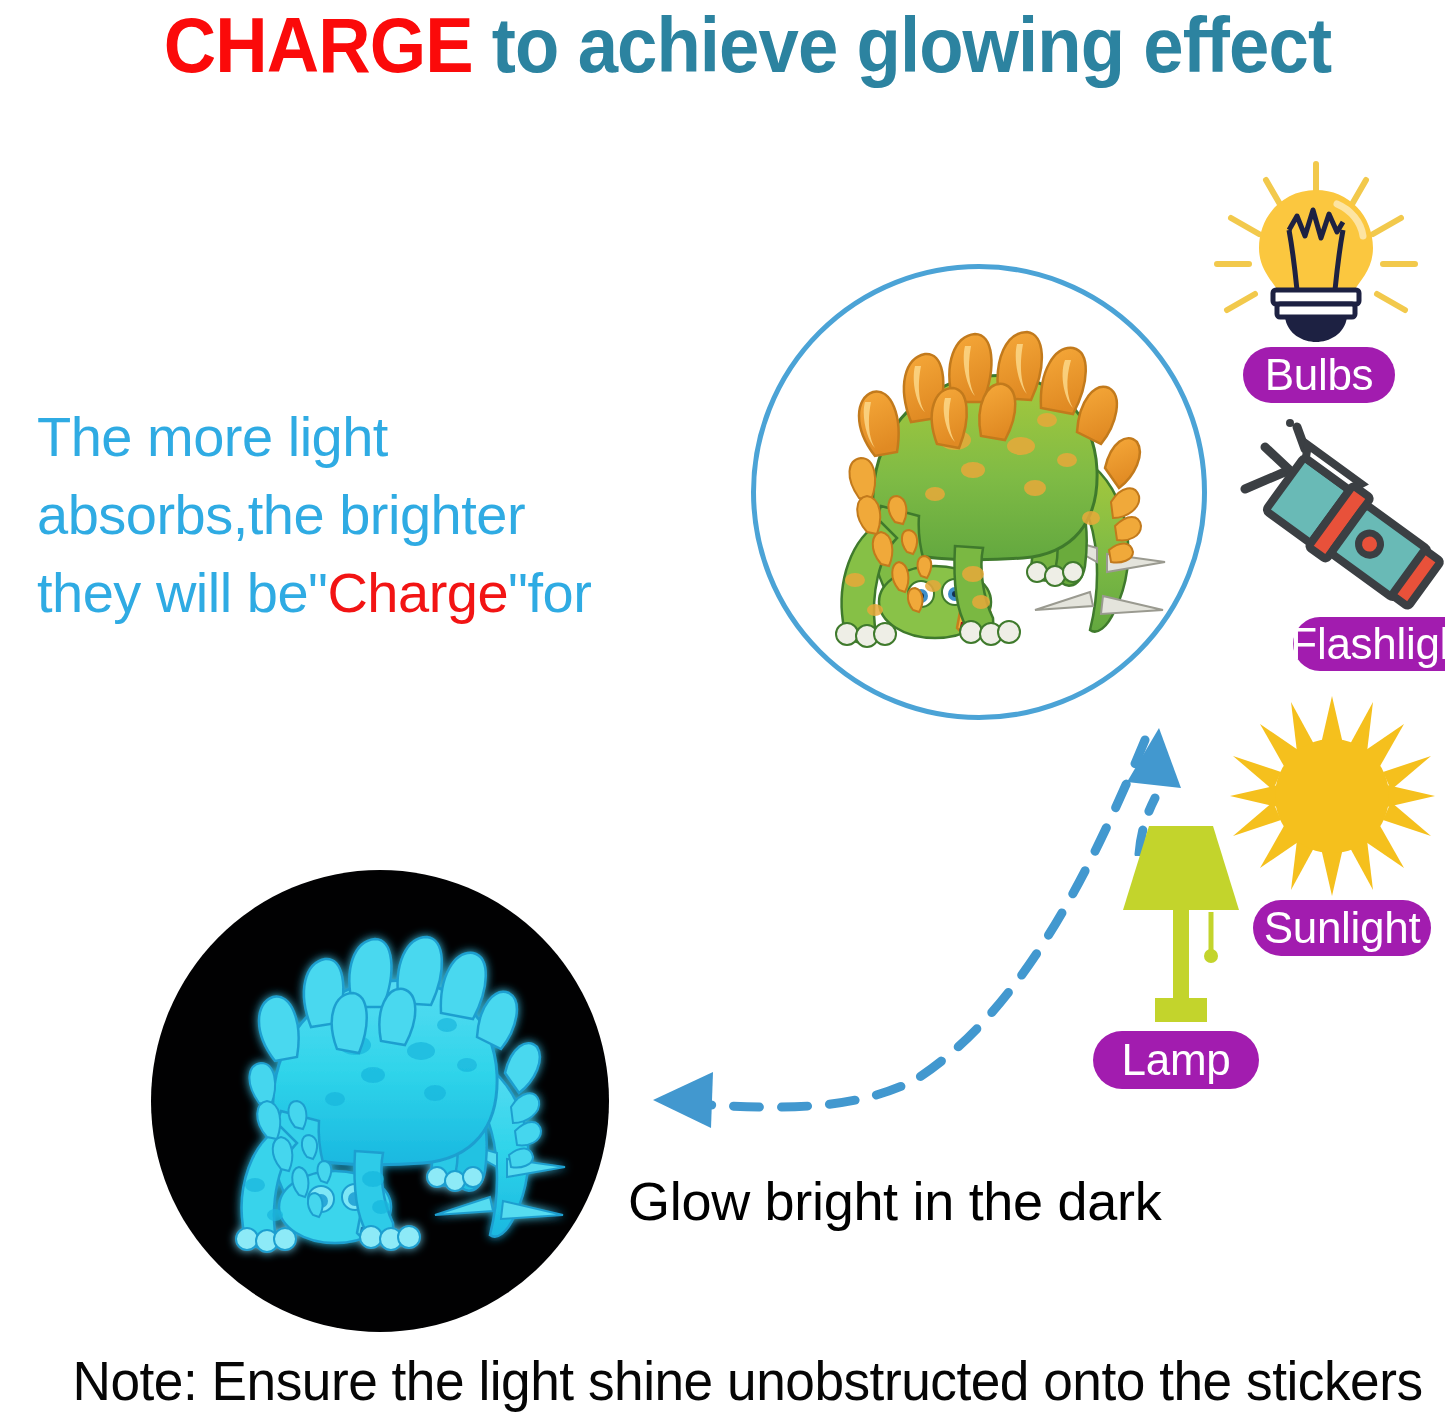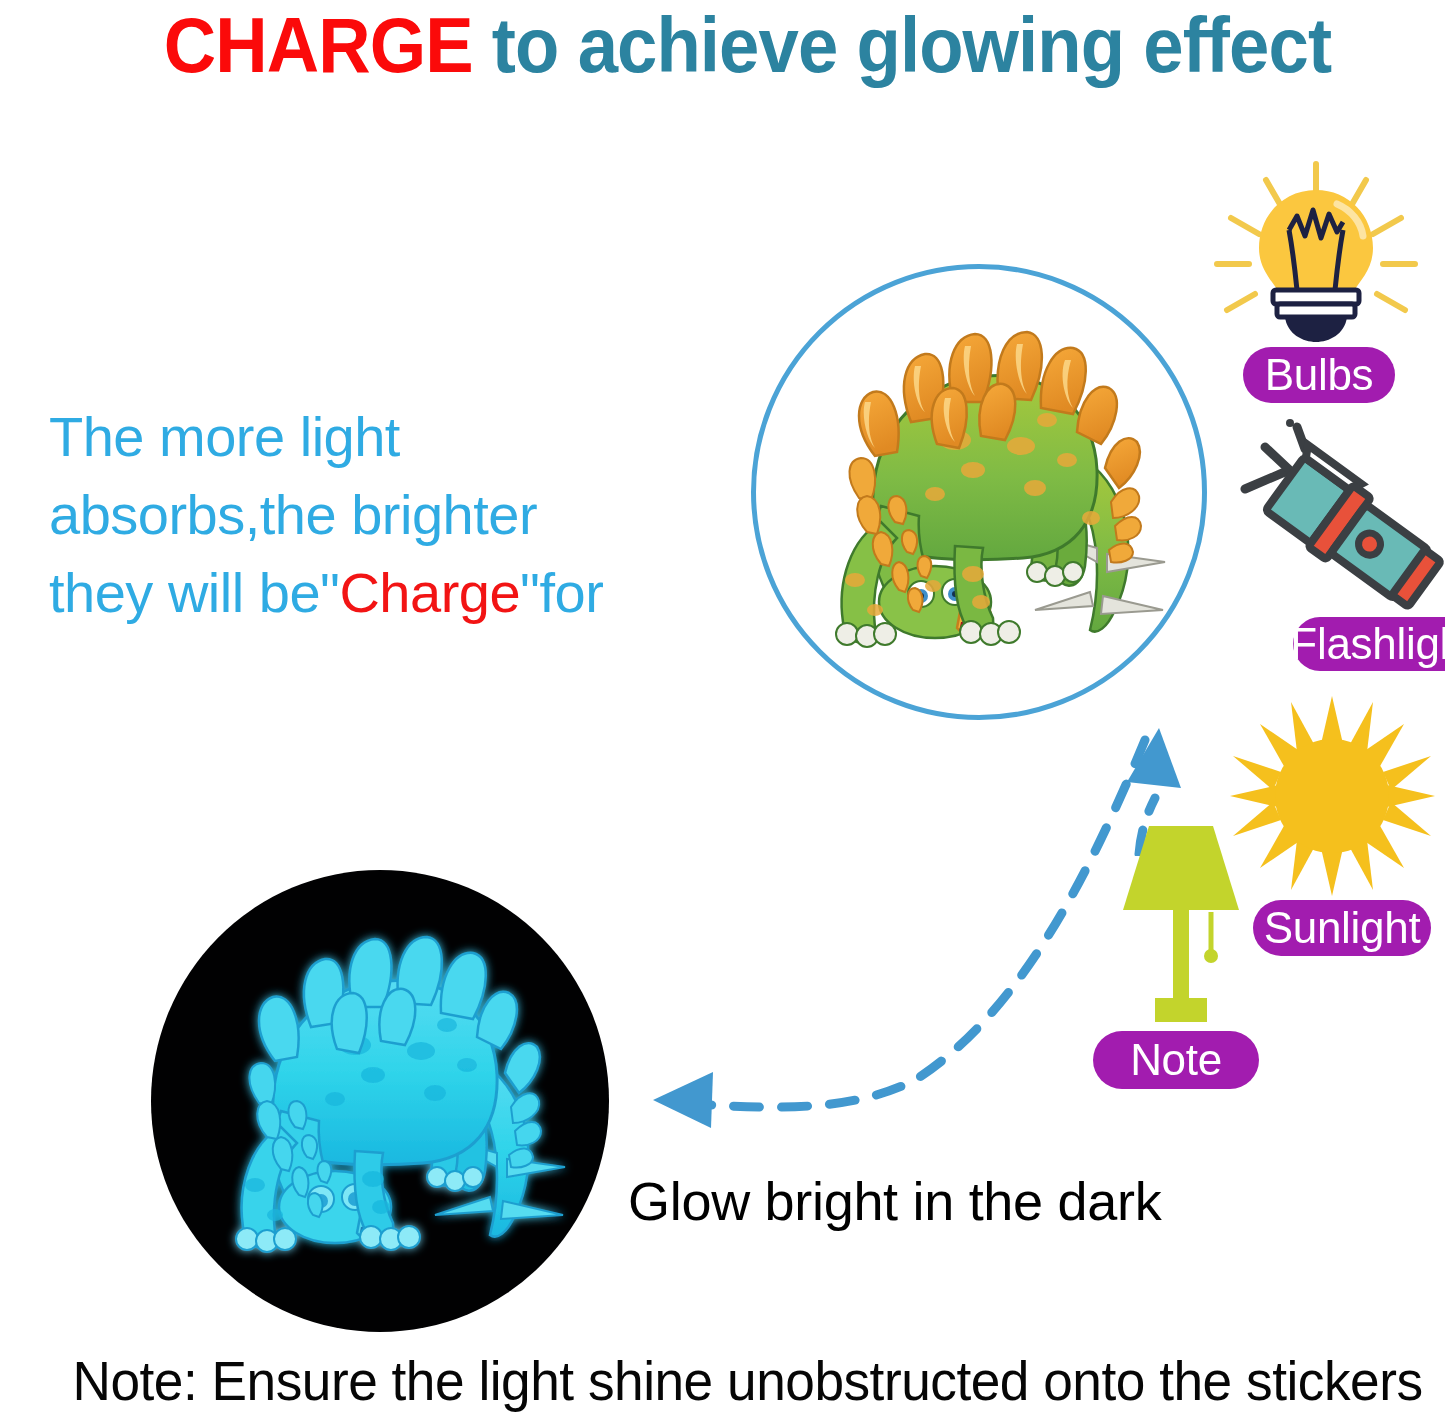--- a/index.html
+++ b/index.html
@@ -14,21 +14,21 @@
     text-align:center;white-space:nowrap;
     font-size:78px;line-height:86px;font-weight:700;
     letter-spacing:-1px;
     transform:scaleX(0.93);transform-origin:50% 0;
   }
   .title .red{color:#fb0a0a;}
   .title .teal{color:#2c83a0;}
 
   
   .para{
-    position:absolute;left:24px;top:398px;width:740px;
+    position:absolute;left:12px;top:398px;width:740px;
     color:#2fabe3;font-size:56px;line-height:78px;font-weight:400;
     letter-spacing:-0.5px;
   }
   .para .red{color:#f21414;}
 
   
   .circle-light{
     position:absolute;left:726px;top:264px;width:456px;height:456px;
     border-radius:50%;border:5px solid #4ba3d6;box-sizing:border-box;
     background:#ffffff;
@@ -384,20 +384,20 @@
   </div>
 
   <svg class="icon-abs" style="left:1086px;top:818px;" width="140" height="210" viewBox="0 0 140 210">
     <path d="M38 8 L102 8 L128 92 L12 92 Z" fill="#c3d42c"></path>
     <rect x="62" y="92" width="16" height="96" fill="#c3d42c"></rect>
     <path d="M100 94 L100 132" stroke="#c3d42c" stroke-width="5"></path>
     <circle cx="100" cy="138" r="7" fill="#c3d42c"></circle>
     <path d="M44 180 L96 180 L96 204 L44 204 Z" fill="#c3d42c"></path>
   </svg>
   <div class="pill pill-lamp">
-    <span>Note</span>
+    <span>Lamp</span>
   </div>
 
   <div class="glow-cap">Glow bright in the dark</div>
 
   <div class="note">Note: Ensure the light shine unobstructed onto the stickers</div>
 
 </div>
 
 </body></html>

